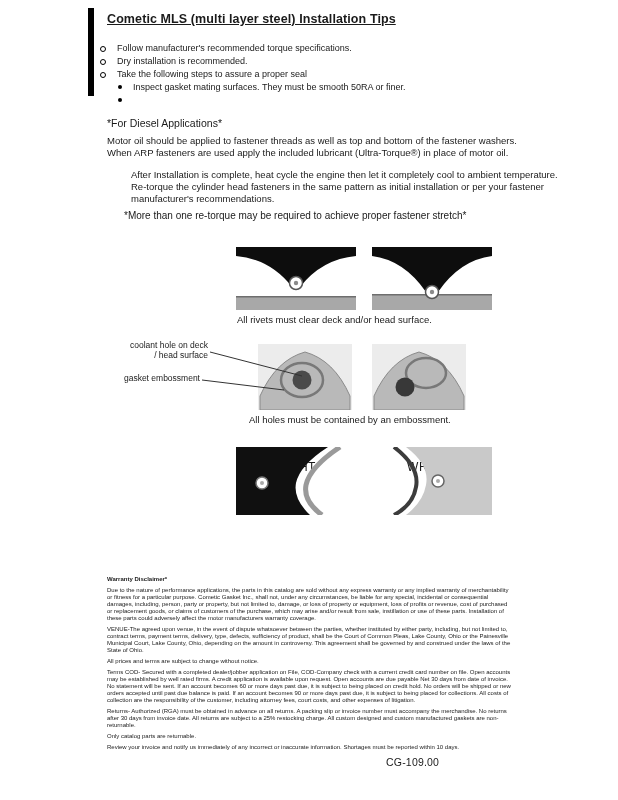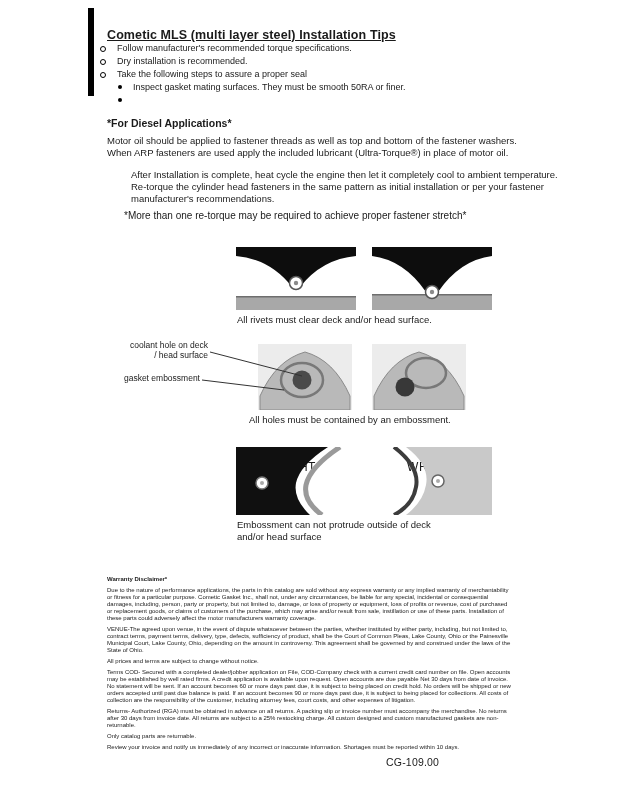--- a/index.html
+++ b/index.html
@@ -8,35 +8,35 @@
     width:618px;height:800px;
     background:#ffffff;
     font-family:"Liberation Sans", sans-serif;
     color:#1a1a1a;
     overflow:hidden;
   }
   .edge-mark{
     position:absolute;left:88px;top:8px;width:6px;height:88px;background:#000;
   }
   .title{
-    position:absolute;left:107px;top:28px;
+    position:absolute;left:107px;top:12px;
     font-size:12.5px;font-weight:bold;text-decoration:underline;
     letter-spacing:.1px;white-space:nowrap;
   }
   .tips{
     position:absolute;left:100px;top:42px;width:460px;
     font-size:9px;line-height:13px;
   }
   .tip-row{display:flex;gap:11px;align-items:flex-start;}
   .tip-row.sub{margin-left:18px;}
   .dot-open{flex:0 0 auto;width:4px;height:4px;border:1px solid #000;border-radius:50%;margin-top:4px;}
   .dot-filled{flex:0 0 auto;width:4px;height:4px;background:#000;border-radius:50%;margin-top:4px;}
   .diesel-heading{
     position:absolute;left:107px;top:117px;
-    font-size:10.5px;font-weight:bold;
+    font-size:10.5px;font-weight:normal;
   }
   .para{
     position:absolute;left:107px;width:434px;
     font-size:9.5px;line-height:12px;
   }
   .para1{top:135px;}
   .para2{top:169px;margin-left:24px;}
   .note{
     position:absolute;left:124px;top:210px;width:440px;
     font-size:10px;
@@ -158,21 +158,20 @@
     <circle cx="26" cy="36" r="2" fill="#aaaaaa"></circle>
   </svg>
 
   <svg class="dg-img" style="left:372px;top:447px;" width="120" height="68" viewBox="0 0 120 68">
     <path d="M120,0 H34 Q58,18 54,38 Q51,55 34,68 H120 Z" fill="#c9c9c9"></path>
     <path d="M22,0 Q48,20 44,40 Q41,58 22,68" stroke="#3c3c3c" stroke-width="4" fill="none"></path>
     <circle cx="66" cy="34" r="6" fill="#ffffff" stroke="#666666" stroke-width="1.5"></circle>
     <circle cx="66" cy="34" r="2" fill="#aaaaaa"></circle>
   </svg>
 
-  <div class="dg-caption" style="left:237px;top:519px;width:210px;">Embossment can not protrude outside of deck and/or head surface</div>
 
   <div class="disclaimer">
     <div class="dh">Warranty Disclaimer*</div>
     <p>Due to the nature of performance applications, the parts in this catalog are sold without any express warranty or any implied warranty of merchantability or fitness for a particular purpose.  Cometic Gasket Inc., shall not, under any circumstances, be liable for any special, incidental or consequential damages, including, person, party or property, but not limited to, damage, or loss of property or equipment, loss of profits or revenue, cost of purchased or replacement goods, or claims of customers of the purchase, which may arise and/or result from sale, instillation or use of these parts.  Installation of these parts could adversely affect the motor manufacturers warranty coverage.</p>
     <p>VENUE-The agreed upon venue, in the event of dispute whatsoever between the parties, whether instituted by either party, including, but not limited to, contract terms, payment terms, delivery, type, defects, sufficiency of product, shall be the Court of Common Pleas, Lake County, Ohio or the Painesville Municipal Court, Lake County, Ohio, depending on the amount in controversy. This agreement shall be governed by and construed under the laws of the State of Ohio.</p>
     <p>All prices and terms are subject to change without notice.</p>
     <p>Terms COD- Secured with a completed dealer/jobber application on File, COD-Company check with a current credit card number on file.  Open accounts may be established by well rated firms.  A credit application is available upon request.  Open accounts are due payable Net 30 days from date of invoice.  No statement will be sent.  If an account becomes 60 or more days past due, it is subject to being placed on credit hold.  No orders will be shipped or new orders accepted until past due balance is paid.  If an account becomes 90 or more days past due, it is subject to being placed for collections.  All costs of collection are the responsibility of the customer, including attorney fees, court costs, and other expenses of litigation.</p>
     <p>Returns- Authorized (RGA) must be obtained in advance on all returns.  A packing slip or invoice number must accompany the merchandise.  No returns after 30 days from invoice date.  All returns are subject to a 25% restocking charge.  All custom designed and custom manufactured gaskets are non-returnable.</p>
     <p>Only catalog parts are returnable.</p>
     <p>Review your invoice and notify us immediately of any incorrect or inaccurate information.  Shortages must be reported within 10 days.</p>

